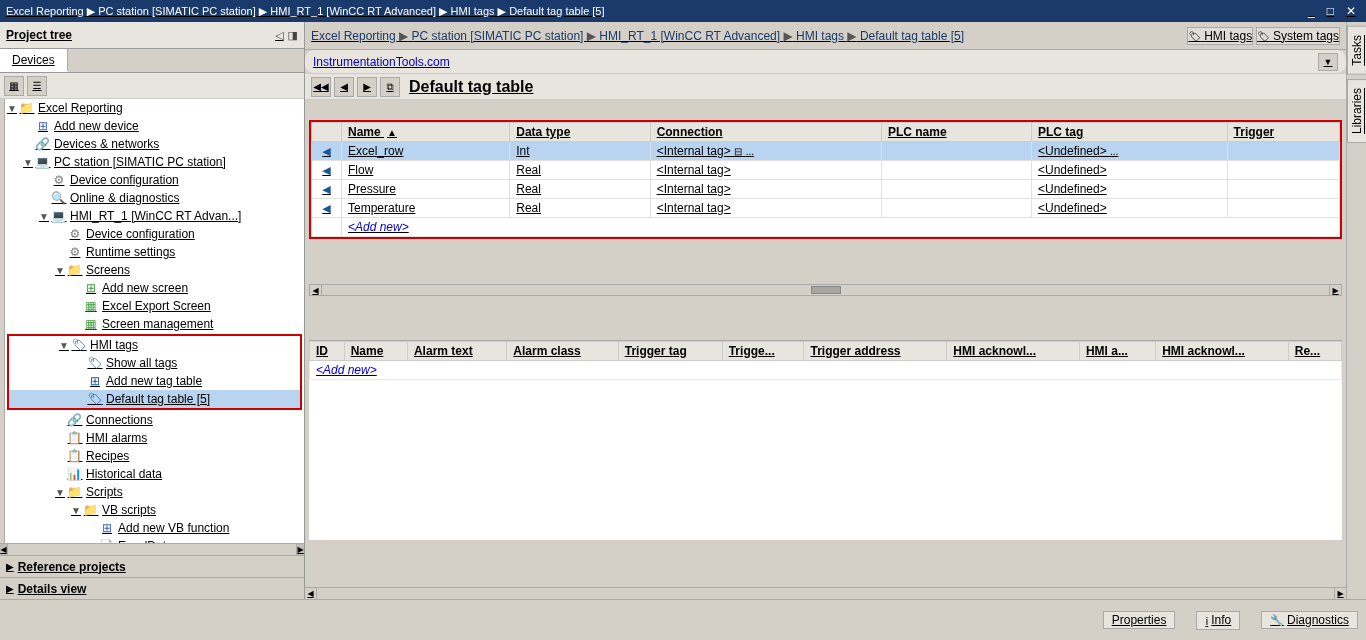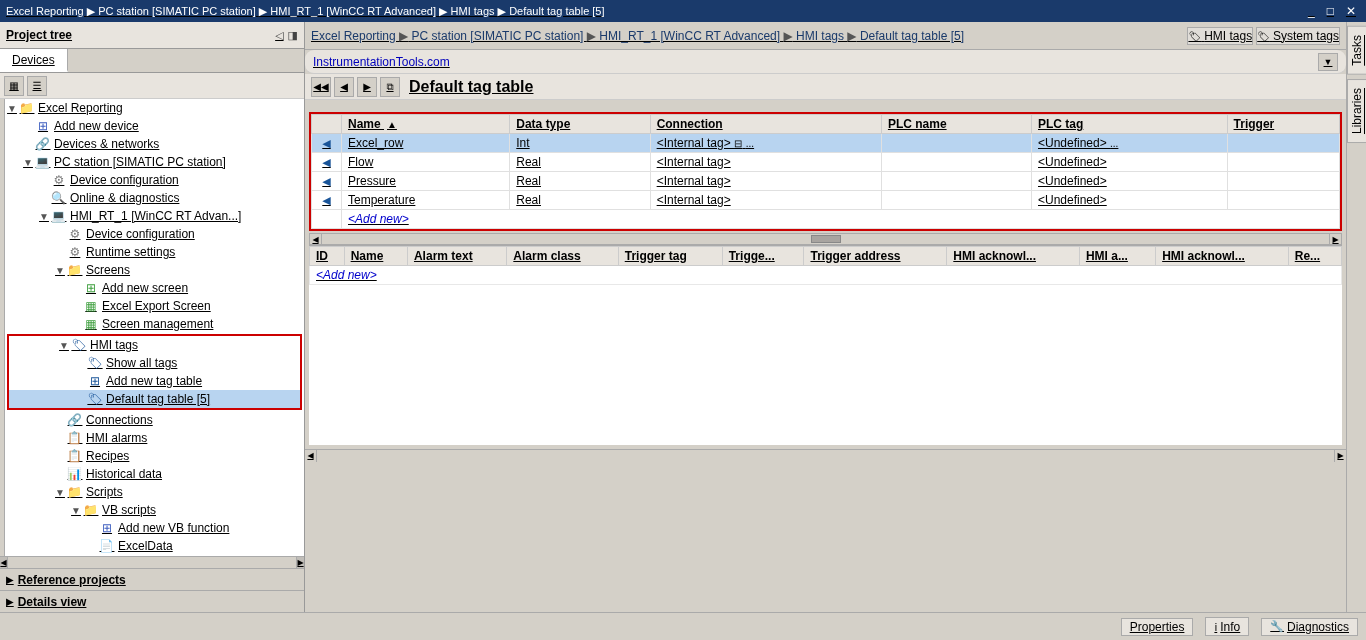--- a/index.html
+++ b/index.html
@@ -246,26 +246,26 @@
       cursor: pointer;
       border: 1px solid #aaa;
       margin-bottom: 4px;
       background: #e8e4de;
     }
 
     
     .status-bar {
       background: #d4d0c8;
       border-top: 1px solid #aaa;
-      height: 28px;
+      height: 41px;
       display: flex;
       align-items: center;
       justify-content: flex-end;
       padding: 0 8px;
-      gap: 12px;
+      gap: 21px;
       flex-shrink: 0;
     }
     .status-btn {
       background: #e8e4de;
       border: 1px solid #aaa;
       padding: 1px 8px;
       cursor: pointer;
       font-size: 11px;
       display: flex;
       align-items: center;
@@ -609,21 +609,21 @@
       </div>
 
       <div class="right-toolbar">
         <div class="toolbar-btn">◀◀</div>
         <div class="toolbar-btn">◀</div>
         <div class="toolbar-btn">▶</div>
         <div class="toolbar-btn">⧉</div>
         <span class="right-toolbar-label">Default tag table</span>
       </div>
 
-      <div style="flex:1; display:flex; flex-direction:column; overflow:hidden; padding:8px 0 0 0;">
+      <div style="flex:1; display:flex; flex-direction:column; overflow:hidden; padding:16px 0 0 0;justify-content:space-between;">
 
         <div style="border:2px solid #cc0000; margin:4px 4px 2px 4px; background:white; overflow:auto; flex: 0 0 auto;">
           <table class="tag-table">
             <thead>
               <tr>
                 <th style="width:30px;"></th>
                 <th>Name <span class="tag-sort-arrow">▲</span></th>
                 <th>Data type</th>
                 <th>Connection</th>
                 <th>PLC name</th>

